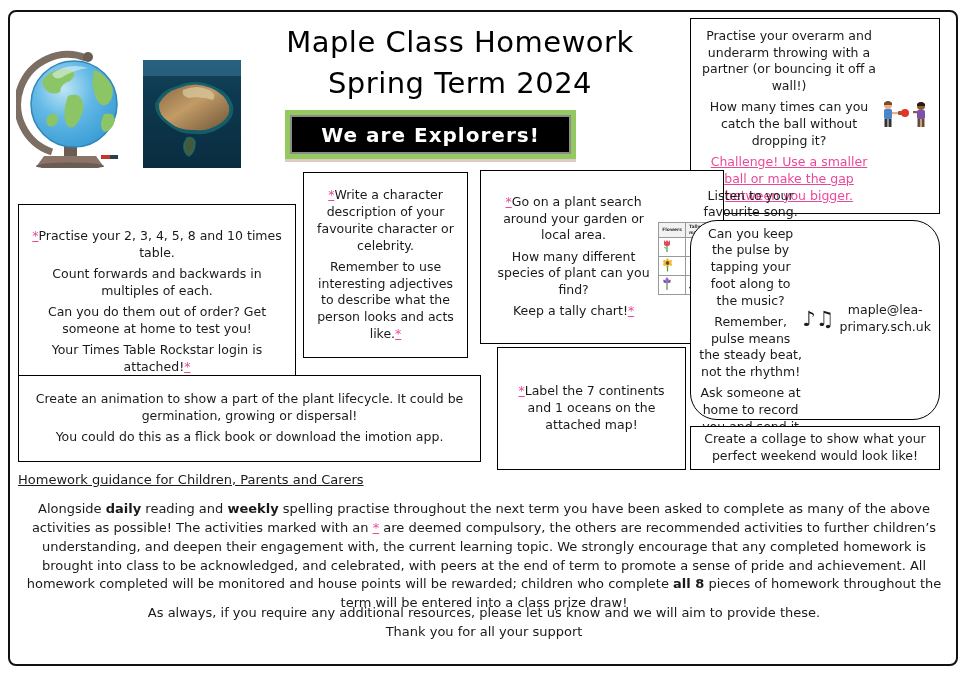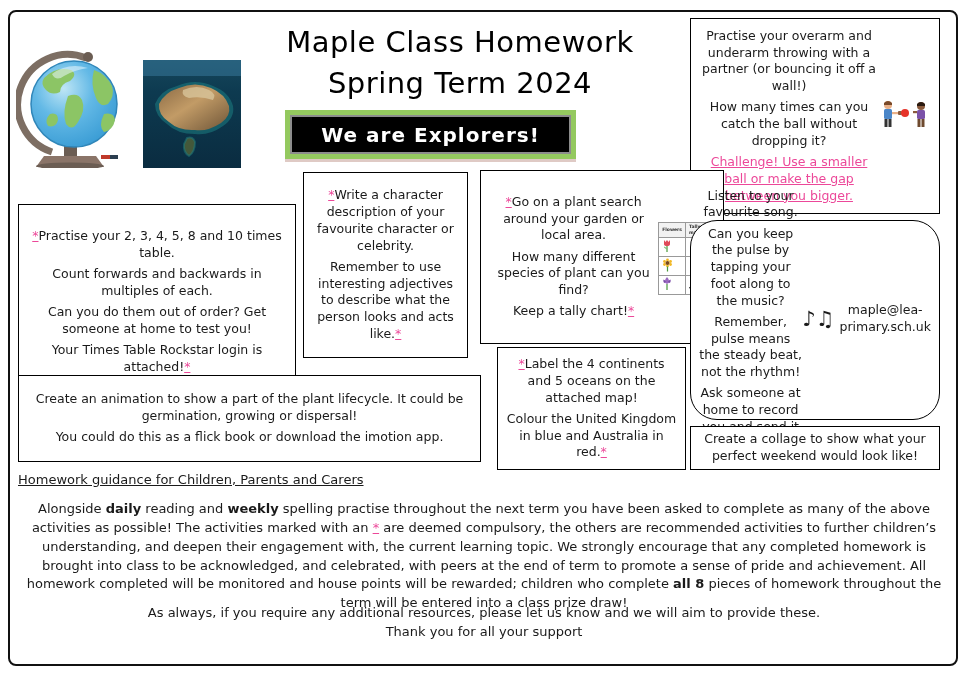--- a/index.html
+++ b/index.html
@@ -233,22 +233,21 @@
       <div class="para"><span>Ask someone at home to record you and send it to</span></div>
     </div>
   <div class="email-line">
     <span class="music">♪♫</span>
     <span>maple@lea-primary.sch.uk</span>
   </div>
 </div>
 
 <div class="abs box" style="left:497px;top:347px;width:189px;height:123px;">
   <div>
-      <div class="para"><span class="r">*</span><span>Label the 4 continents and 5 oceans on the attached map!</span></div>
-      <div class="para"><span>Colour the United Kingdom in blue and Australia in red.</span><span class="r">*</span></div>
+      <div class="para"><span class="r">*</span><span>Label the 7 continents and 1 oceans on the attached map!</span></div>
     </div>
 </div>
 
 <div class="abs box" style="left:18px;top:375px;width:463px;height:87px;">
   <div>
       <div class="para"><span>Create an animation to show a part of the plant lifecycle. It could be germination, growing or dispersal!</span></div>
       <div class="para"><span>You could do this as a flick book or download the imotion app.</span></div>
     </div>
 </div>
 

